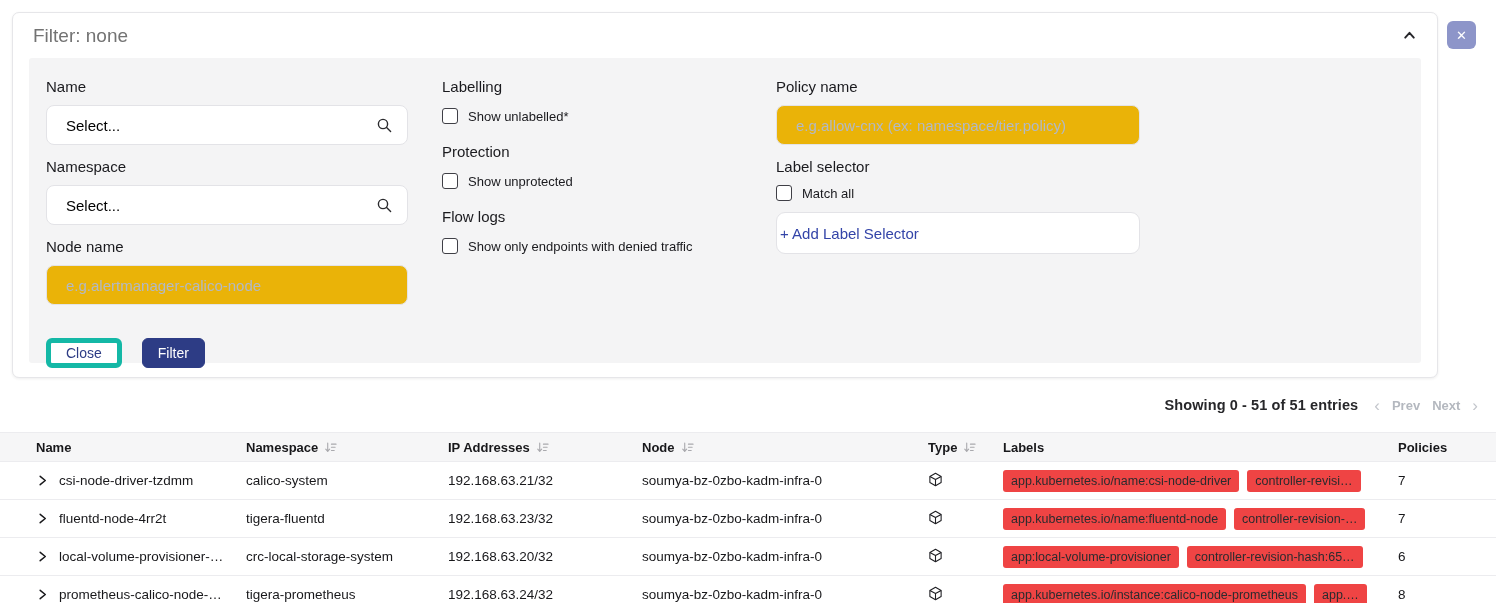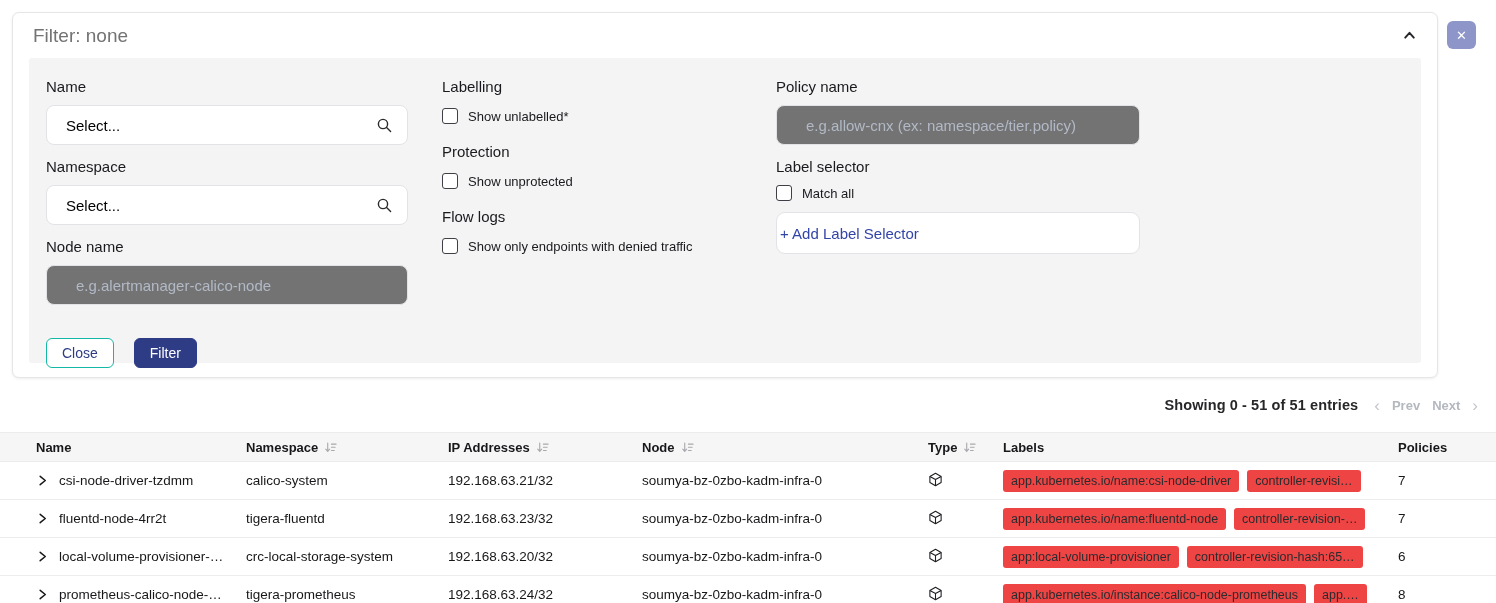--- a/index.html
+++ b/index.html
@@ -19,29 +19,29 @@
     padding:20px 17px; display:flex; }
   .fcol1{ width:362px; }
   .fcol2{ width:300px; margin-left:34px; }
   .fcol3{ width:364px; margin-left:34px; }
 
   .f-label{ display:block; font-size:15px; line-height:18px; color:#1a1a1e; margin-bottom:9px; }
   .selectbox{ height:40px; background:#fff; border:1px solid #e3e3e7; border-radius:8px;
     display:flex; align-items:center; justify-content:space-between; padding:0 14px 0 19px;
     margin-bottom:13px; cursor:pointer; }
   .selectbox .ph{ font-size:15px; color:#000000; }
-  .textbox{ width:100%; height:40px; background:#737373; border:1px solid #e3e3e7; border-radius:8px;
-    padding:0 29px; font-size:15px; color:#1a1a1e; margin-bottom:13px; outline:none;
+  .textbox{ width:100%; height:40px; background:#eab308; border:1px solid #e3e3e7; border-radius:8px;
+    padding:0 19px; font-size:15px; color:#1a1a1e; margin-bottom:13px; outline:none;
     font-family:"Liberation Sans", sans-serif; }
   .textbox::placeholder{ color:#b2b9c6; }
 
   .btnrow{ margin-top:20px; display:flex; gap:20px; }
   .btn{ font-size:14px; border-radius:6px; padding:0 15px; height:30px; cursor:pointer;
     font-family:"Liberation Sans", sans-serif; }
-  .btn-outline{ background:#fff; border:1px solid #14b8a6; color:#2d3c85; }
+  .btn-outline{ background:#fff; border:5px solid #14b8a6; color:#2d3c85; }
   .btn-solid{ background:#2d3c85; border:1px solid #2d3c85; color:#fff; }
 
   .group{ margin-bottom:17px; }
   .group .f-label{ margin-bottom:10px; }
   .chkrow{ display:flex; align-items:center; gap:10px; height:20px; cursor:pointer; }
   .chk{ width:16px; height:16px; background:#fff; border:1.5px solid #3f3f46; border-radius:3px;
     flex:0 0 16px; }
   .chklabel{ font-size:13px; color:#1a1a1e; }
 
   .ls-head{ margin-bottom:7px; }

